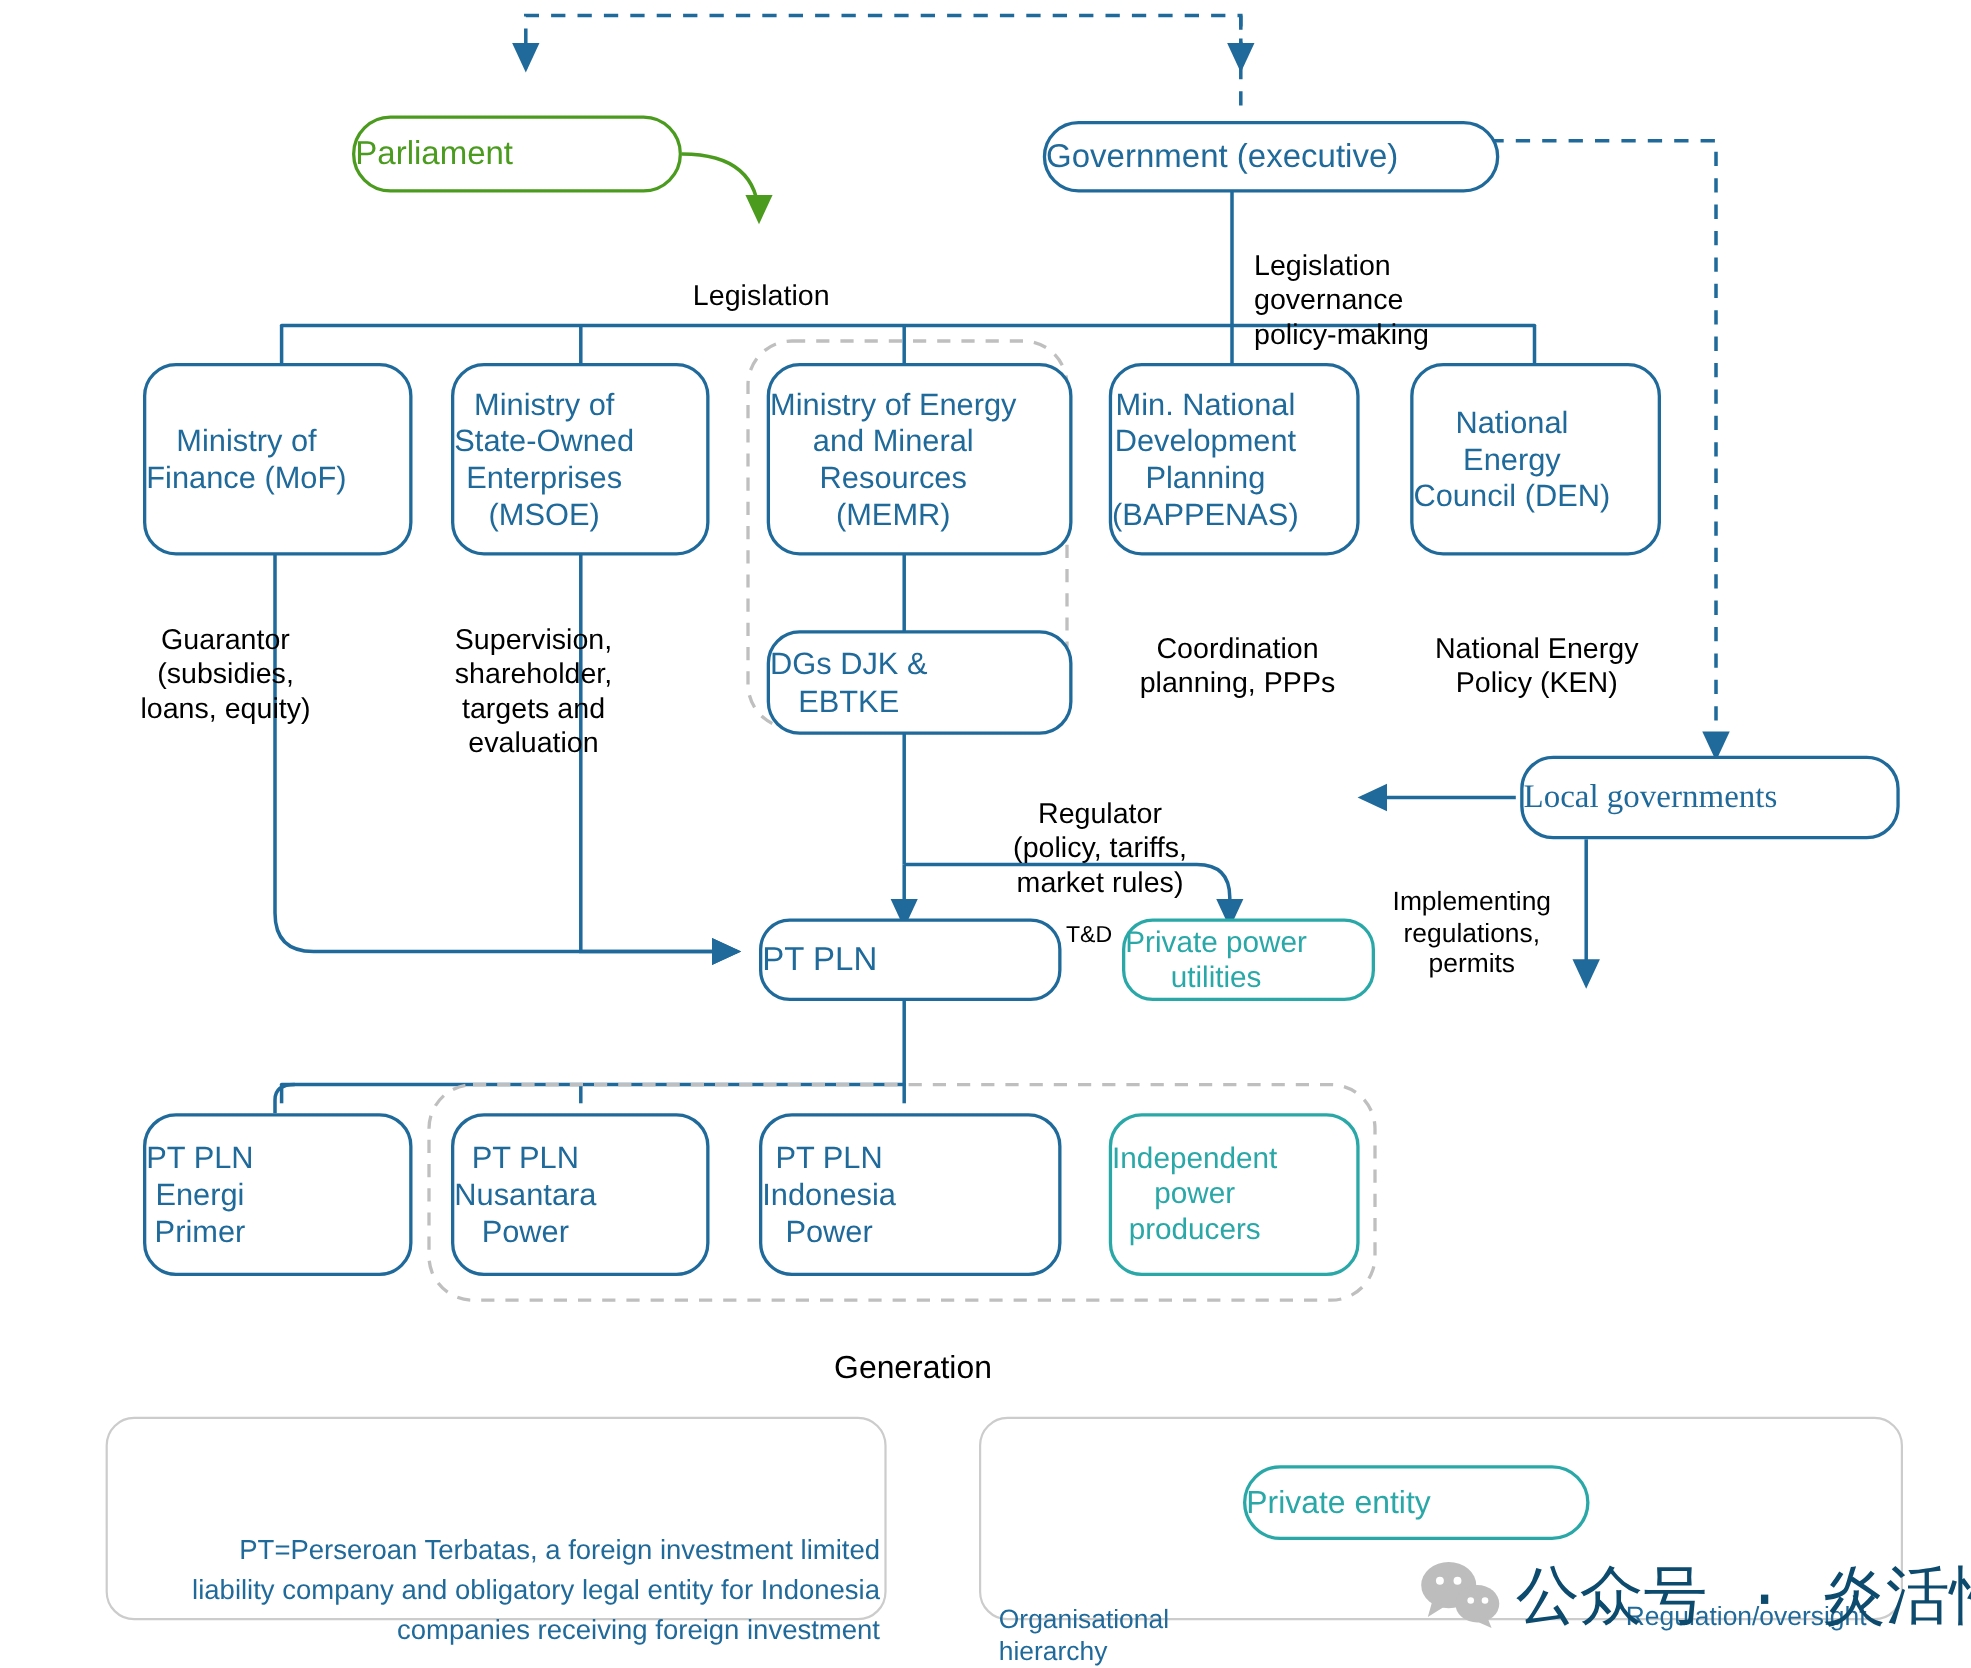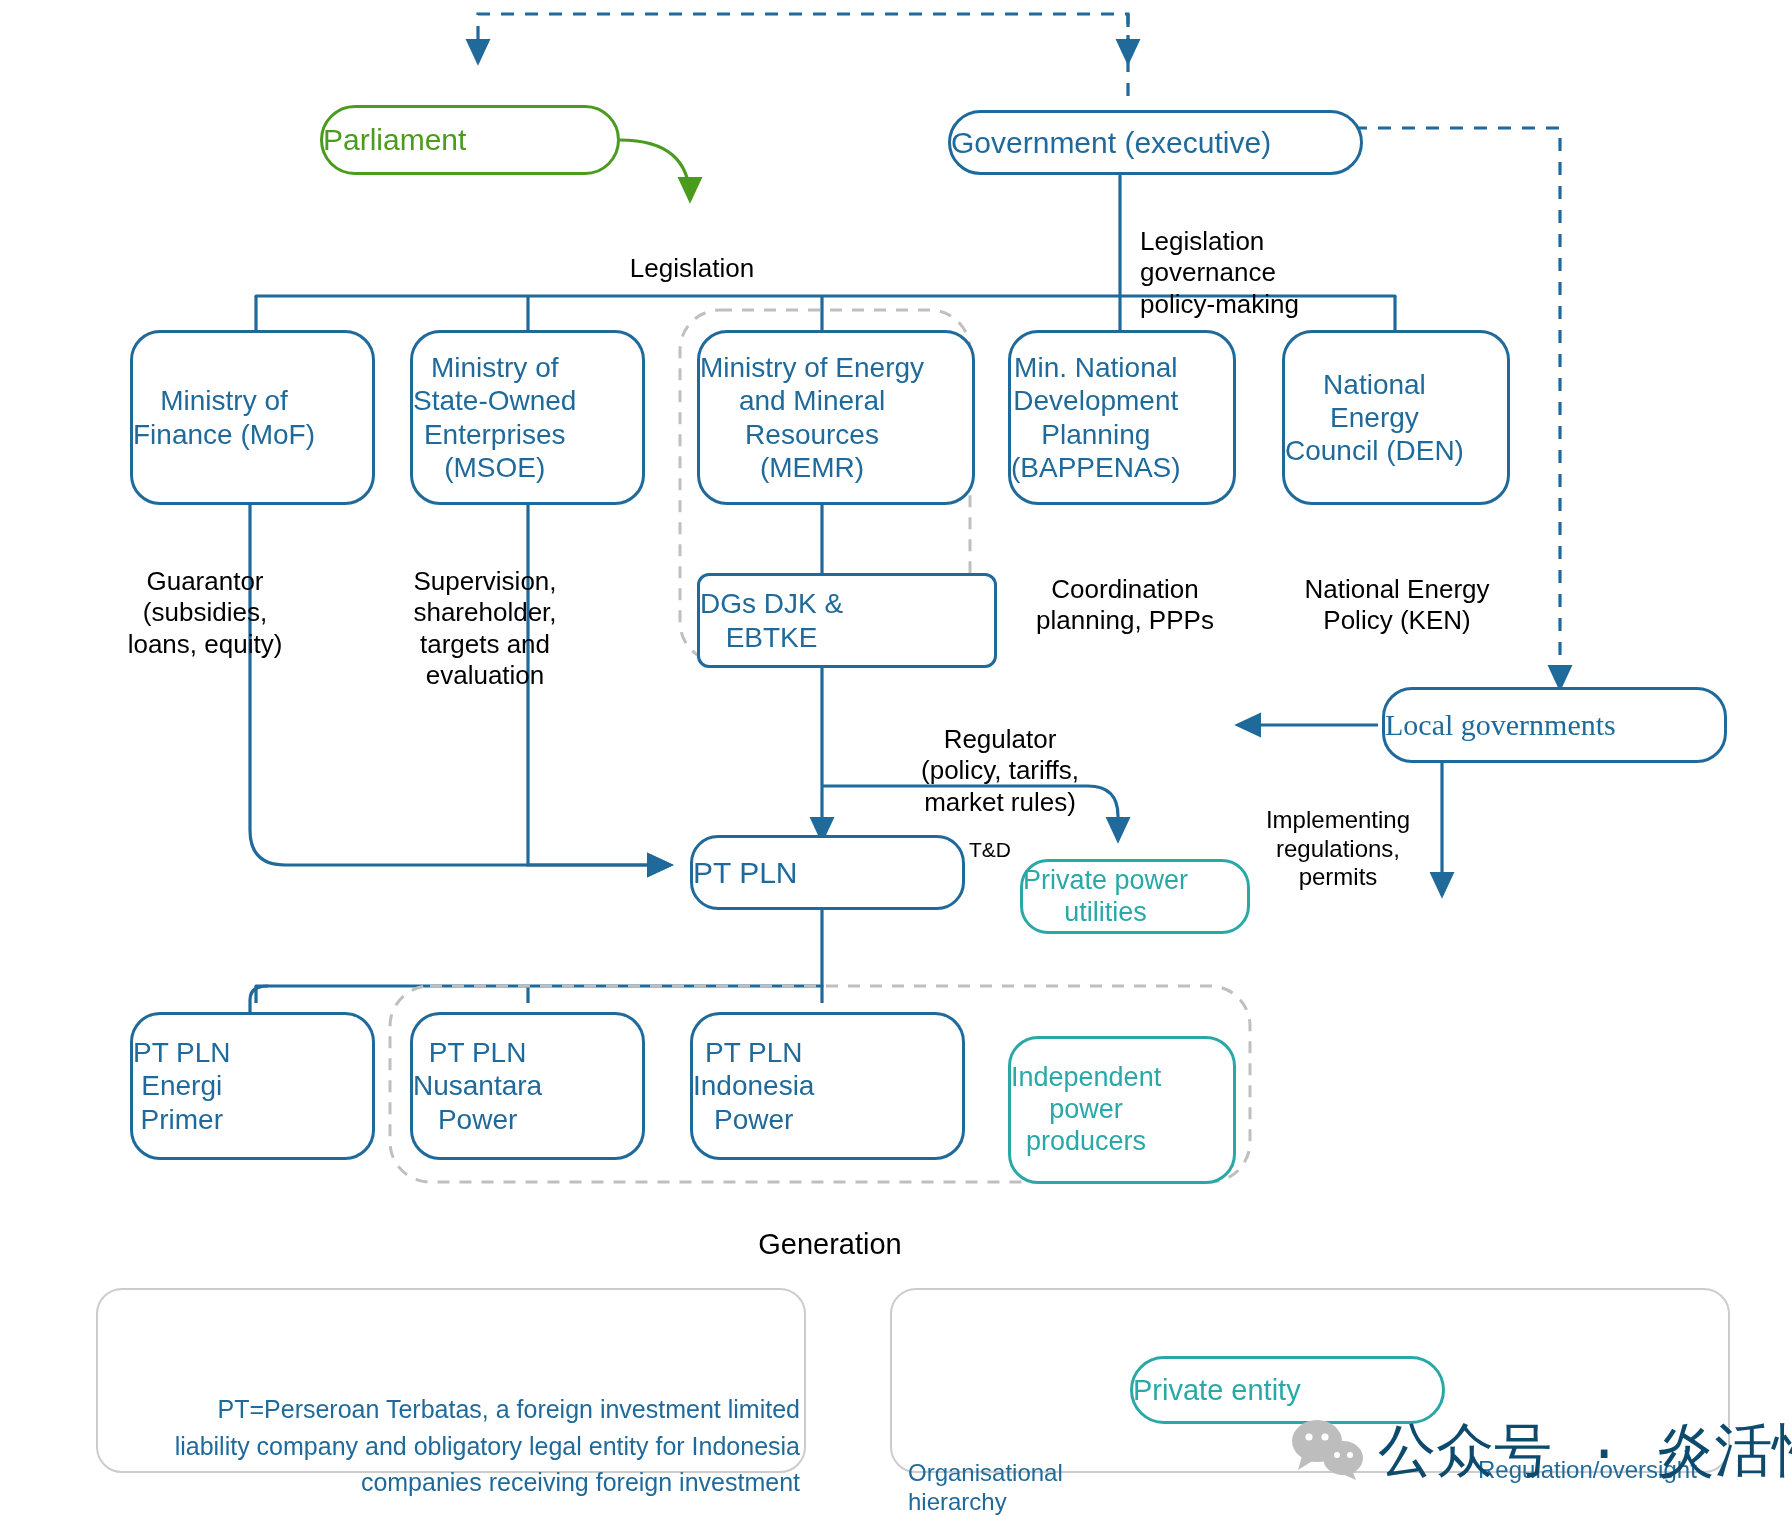--- a/index.html
+++ b/index.html
@@ -11,21 +11,21 @@
   svg.layer{position:absolute;left:0;top:0;width:1792px;height:1516px;pointer-events:none;}
 
   .node{
     position:absolute;box-sizing:border-box;
     display:flex;align-items:center;justify-content:flex-start;
     text-align:center;line-height:1.18;
     border-radius:22px;background:#ffffff;
   }
   .node.blue{border:3px solid #1f6a9a;color:#1f6a9a;}
   .node.green{border:3px solid #4a9b1e;color:#4a9b1e;border-radius:34px;}
-  .node.teal{border:3px solid #2aa8a8;color:#2aa8a8;margin-top:24px;}
+  .node.teal{border:3px solid #2aa8a8;color:#2aa8a8;}
   .node.pill{border-radius:40px;}
 
   .lbl{
     position:absolute;color:#000000;line-height:1.2;
     text-align:center;white-space:pre-line;
   }
   .lbl.left{text-align:left;}
 
   .legendbox{
     position:absolute;box-sizing:border-box;
@@ -139,21 +139,21 @@
 (MSOE)</span>
   </div>
 
   <div class="node blue" style="left:697px;top:330px;width:278px;height:175px;font-size:28px;border-radius:30px;">
     <span style="white-space:pre-line;">Ministry of Energy
 and Mineral
 Resources
 (MEMR)</span>
   </div>
 
-  <div class="node blue" style="left:697px;top:573px;width:300px;height:95px;font-size:28px;border-radius:12px;">
+  <div class="node blue" style="left:697px;top:573px;width:278px;height:95px;font-size:28px;border-radius:30px;">
     <span style="white-space:pre-line;">DGs DJK &amp;
 EBTKE</span>
   </div>
 
   <div class="node blue" style="left:1008px;top:330px;width:228px;height:175px;font-size:28px;border-radius:30px;">
     <span style="white-space:pre-line;">Min. National
 Development
 Planning
 (BAPPENAS)</span>
   </div>

